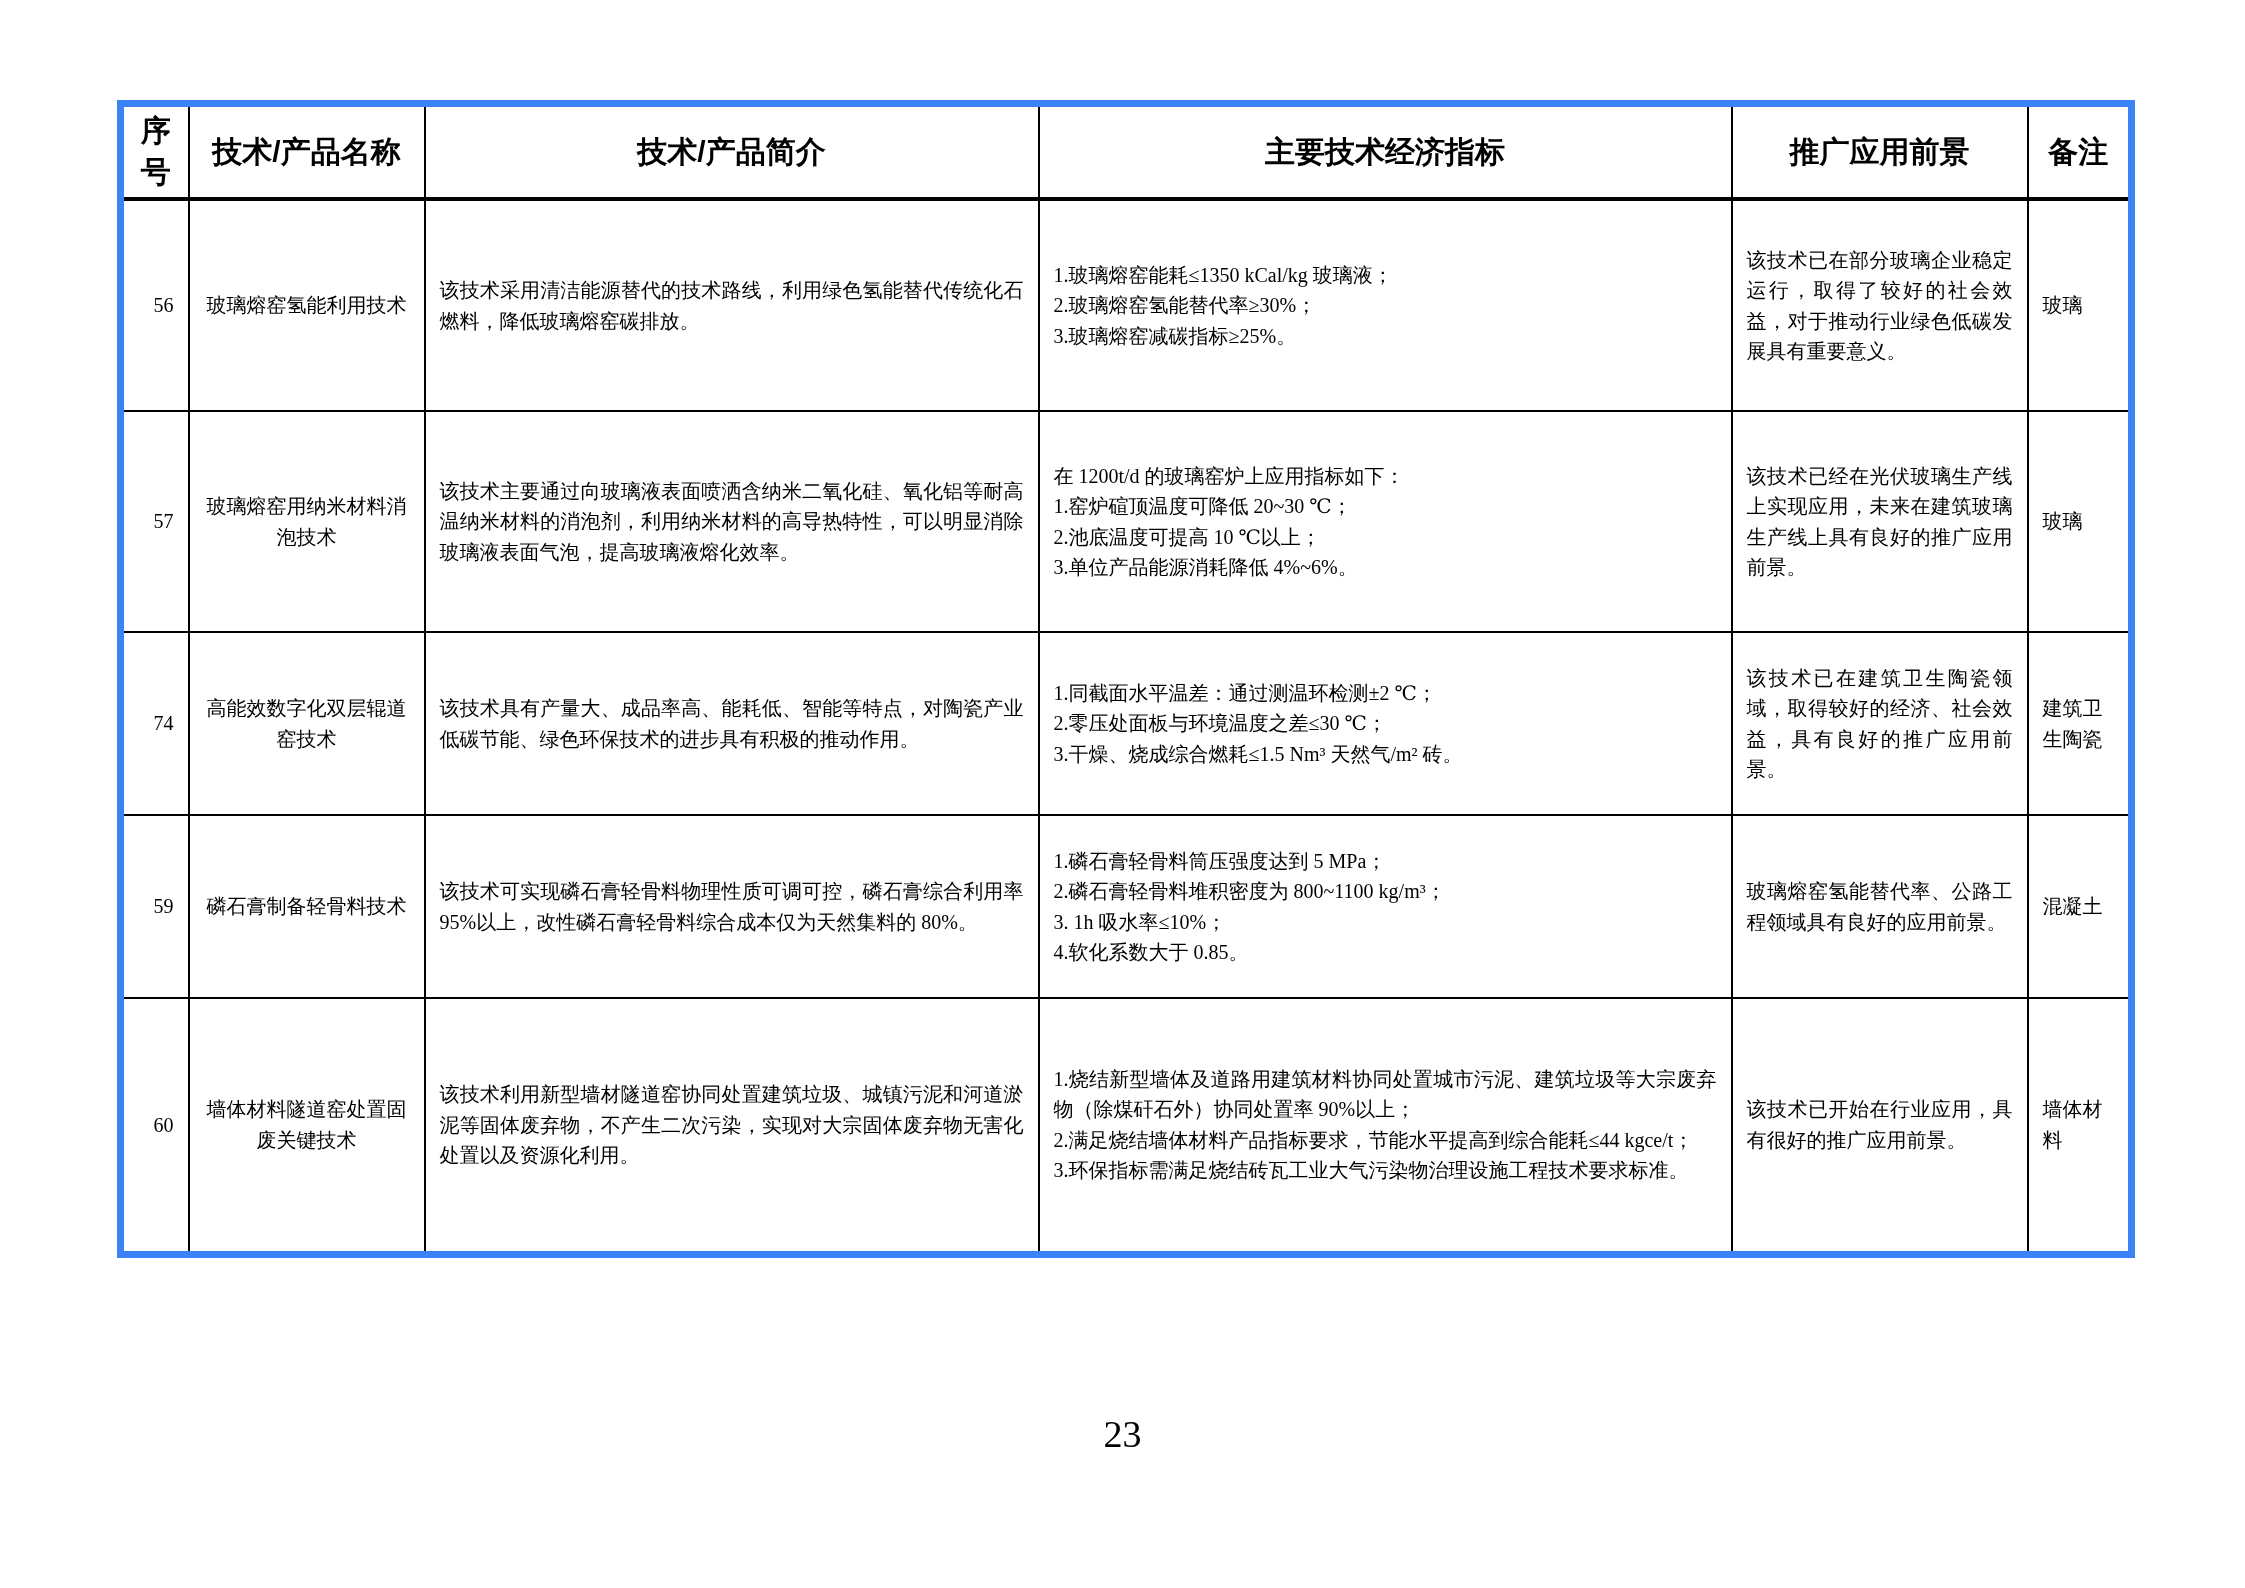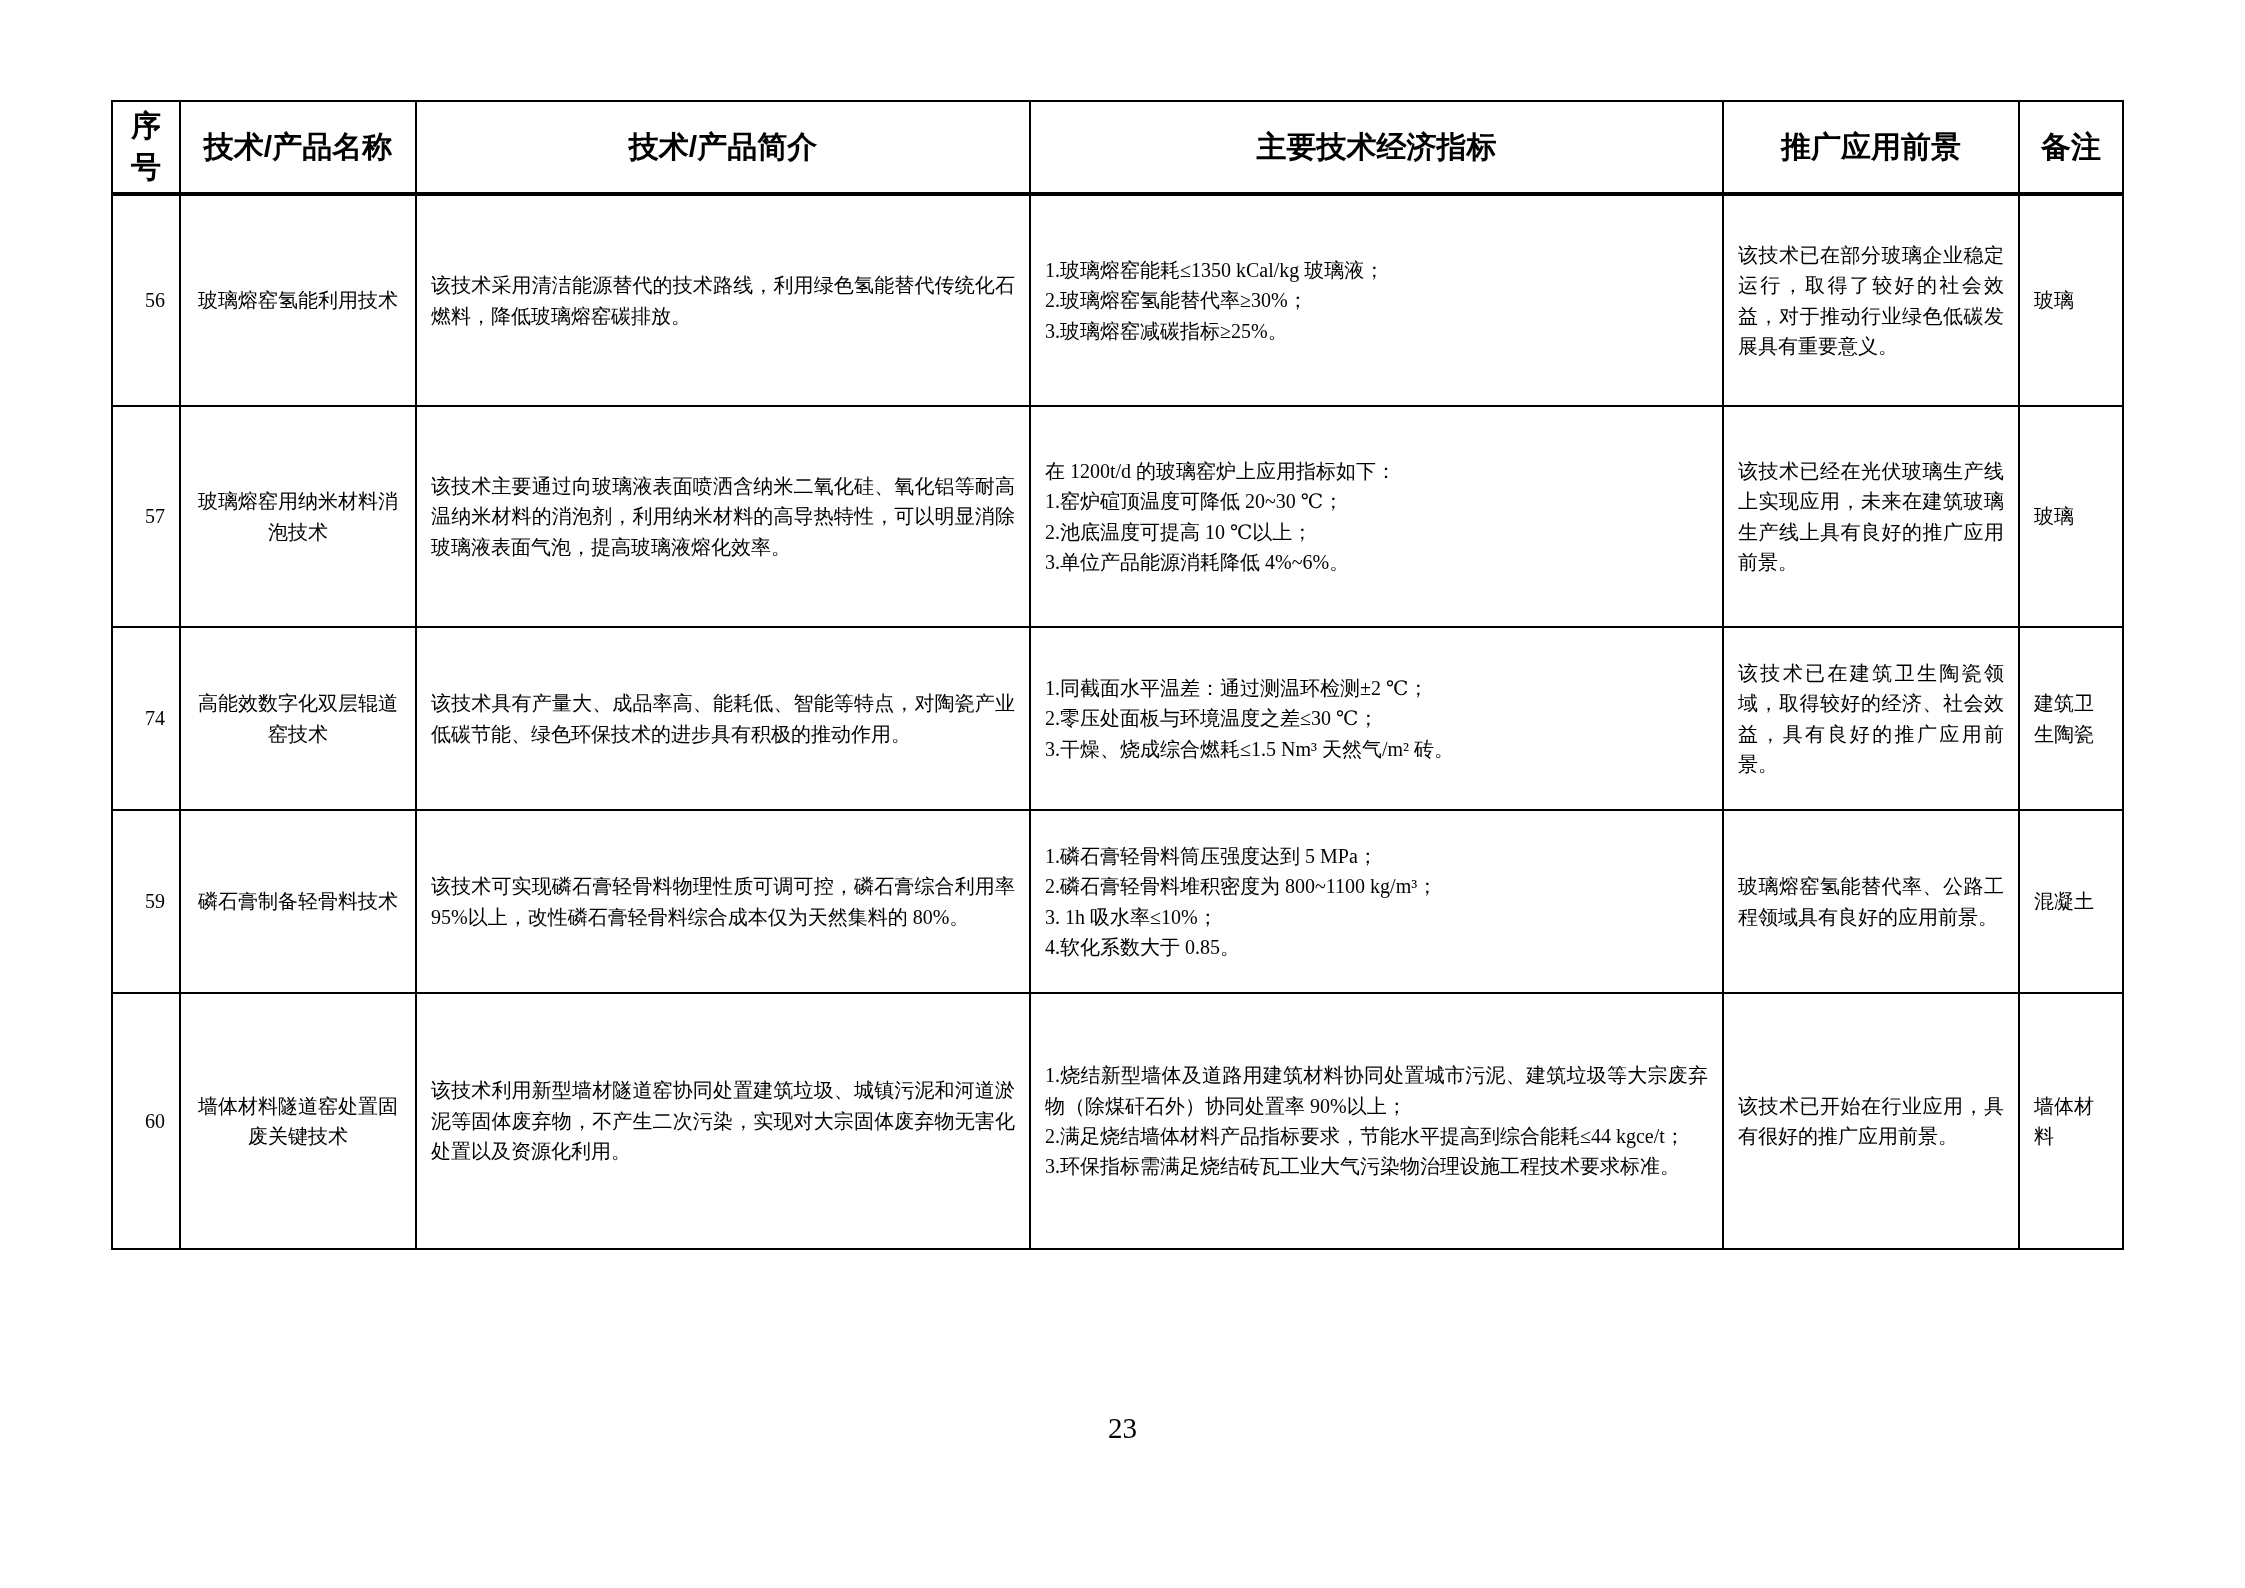--- a/index.html
+++ b/index.html
@@ -7,26 +7,26 @@
   .page {
     position: relative;
     width: 2245px;
     height: 1588px;
     background: #ffffff;
     color: #000000;
     font-family: "Liberation Serif", "DejaVu Serif", serif;
   }
   table.tech {
     position: absolute;
-    left: 111px;
+    left: 117px;
     top: 100px;
     width: 2011px;
     border-collapse: collapse;
     table-layout: fixed;
-    border: 1px solid #3b82f6;
+    border: 7px solid #3b82f6;
   }
   .tech th, .tech td {
     border: 2px solid #000;
     vertical-align: middle;
   }
   .tech thead th {
     border-bottom: 4px solid #000;
     height: 62px;
     font-family: "Liberation Sans", "DejaVu Sans", sans-serif;
     font-weight: bold;
@@ -58,21 +58,21 @@
   tbody tr:nth-child(3) { height: 183px; }
   tbody tr:nth-child(4) { height: 183px; }
   tbody tr:nth-child(5) { height: 256px; }
 
   .page-number {
     position: absolute;
     left: 0;
     right: 0;
     top: 1412px;
     text-align: center;
-    font-size: 29px;
+    font-size: 38px;
     color: #000;
   }
 </style>
 </head>
 <body>
 
 <div class="page">
 
   <table class="tech">
     <colgroup>

